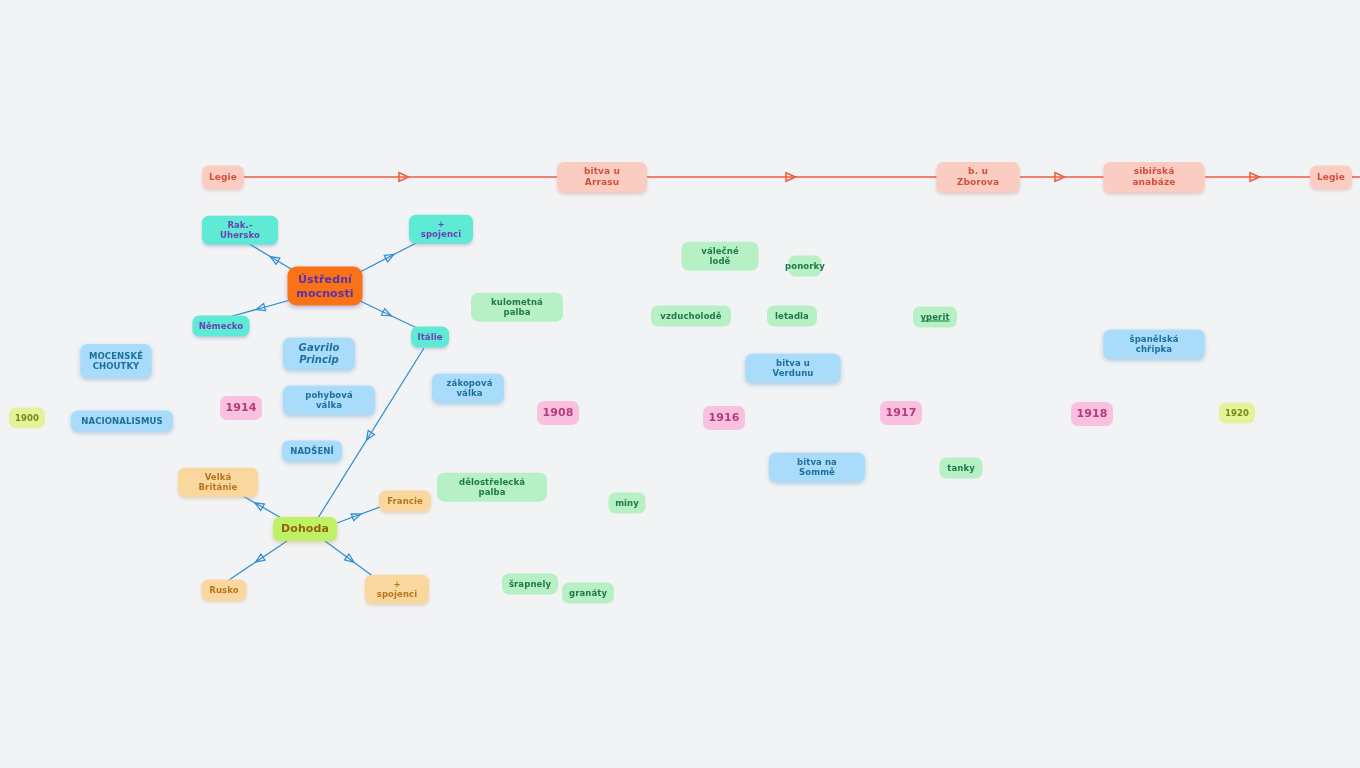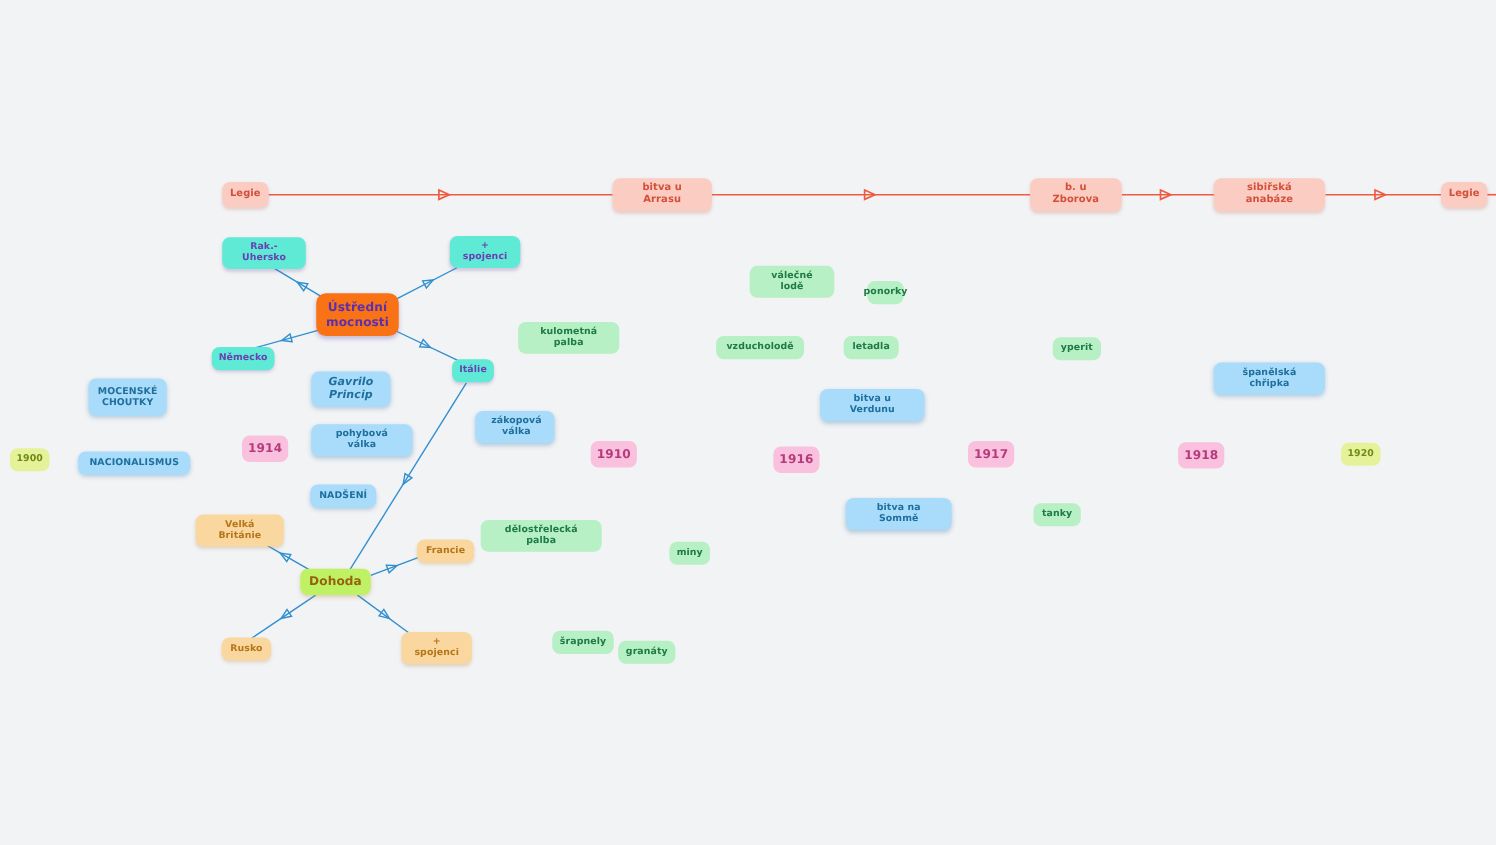--- a/index.html
+++ b/index.html
@@ -119,27 +119,27 @@
       <div class="node n-blue" style="left: 312px; top: 451px; width: 60px; min-height: 21px; font-size: 8.5px;"><span>NADŠENÍ</span></div>
       <div class="node n-blue" style="left: 468px; top: 388px; width: 72px; min-height: 21px; font-size: 8.5px; padding-left: 12px;"><span>zákopová válka</span></div>
       <div class="node n-blue" style="left: 793px; top: 368px; width: 95px; min-height: 21px; font-size: 8.5px;"><span>bitva u Verdunu</span></div>
       <div class="node n-blue" style="left: 817px; top: 467px; width: 96px; min-height: 21px; font-size: 8.5px;"><span>bitva na Sommě</span></div>
       <div class="node n-blue" style="left: 1154px; top: 344px; width: 101px; min-height: 21px; font-size: 8.5px;"><span>španělská chřipka</span></div>
       <div class="node n-green" style="left: 517px; top: 307px; width: 92px; min-height: 21px; font-size: 8.5px;"><span>kulometná palba</span></div>
       <div class="node n-green" style="left: 720px; top: 256px; width: 77px; min-height: 21px; font-size: 8.5px;"><span>válečné lodě</span></div>
       <div class="node n-green" style="left: 805px; top: 266px; width: 33px; min-height: 21px; font-size: 8.5px;"><span>ponorky</span></div>
       <div class="node n-green" style="left: 691px; top: 316px; width: 80px; min-height: 21px; font-size: 8.5px;"><span>vzducholodě</span></div>
       <div class="node n-green" style="left: 792px; top: 316px; width: 50px; min-height: 21px; font-size: 8.5px;"><span>letadla</span></div>
-      <div class="node n-green" style="left: 979px; top: 317px; width: 44px; min-height: 21px; font-size: 8.5px;"><span>yperit</span></div>
+      <div class="node n-green" style="left: 935px; top: 317px; width: 44px; min-height: 21px; font-size: 8.5px; text-decoration: underline;"><span>yperit</span></div>
       <div class="node n-green" style="left: 492px; top: 487px; width: 110px; min-height: 21px; font-size: 8.5px;"><span>dělostřelecká palba</span></div>
       <div class="node n-green" style="left: 627px; top: 503px; width: 37px; min-height: 21px; font-size: 8.5px;"><span>miny</span></div>
       <div class="node n-green" style="left: 530px; top: 544px; width: 56px; min-height: 21px; font-size: 8.5px; margin-top: 40px;"><span>šrapnely</span></div>
       <div class="node n-green" style="left: 588px; top: 593px; width: 52px; min-height: 21px; font-size: 8.5px;"><span>granáty</span></div>
       <div class="node n-green" style="left: 961px; top: 468px; width: 43px; min-height: 21px; font-size: 8.5px;"><span>tanky</span></div>
       <div class="node n-lime" style="left: 27px; top: 418px; width: 36px; min-height: 21px; font-size: 8.5px;"><span>1900</span></div>
       <div class="node n-pink" style="left: 241px; top: 408px; width: 42px; min-height: 24px; font-size: 11px;"><span>1914</span></div>
-      <div class="node n-pink" style="left: 558px; top: 413px; width: 42px; min-height: 24px; font-size: 11px;"><span>1910</span></div>
+      <div class="node n-pink" style="left: 558px; top: 413px; width: 42px; min-height: 24px; font-size: 11px;"><span>1908</span></div>
       <div class="node n-pink" style="left: 724px; top: 418px; width: 42px; min-height: 24px; font-size: 11px;"><span>1916</span></div>
       <div class="node n-pink" style="left: 901px; top: 413px; width: 42px; min-height: 24px; font-size: 11px;"><span>1917</span></div>
       <div class="node n-pink" style="left: 1092px; top: 414px; width: 42px; min-height: 24px; font-size: 11px;"><span>1918</span></div>
       <div class="node n-lime" style="left: 1237px; top: 413px; width: 36px; min-height: 21px; font-size: 8.5px;"><span>1920</span></div>
     </div>
 </div>
 
 </body></html>

